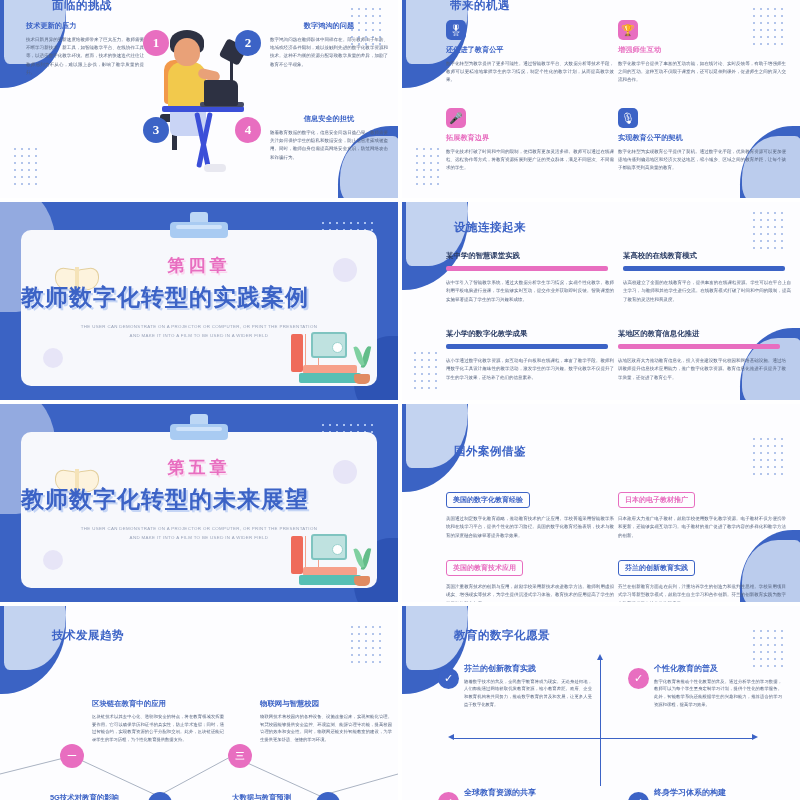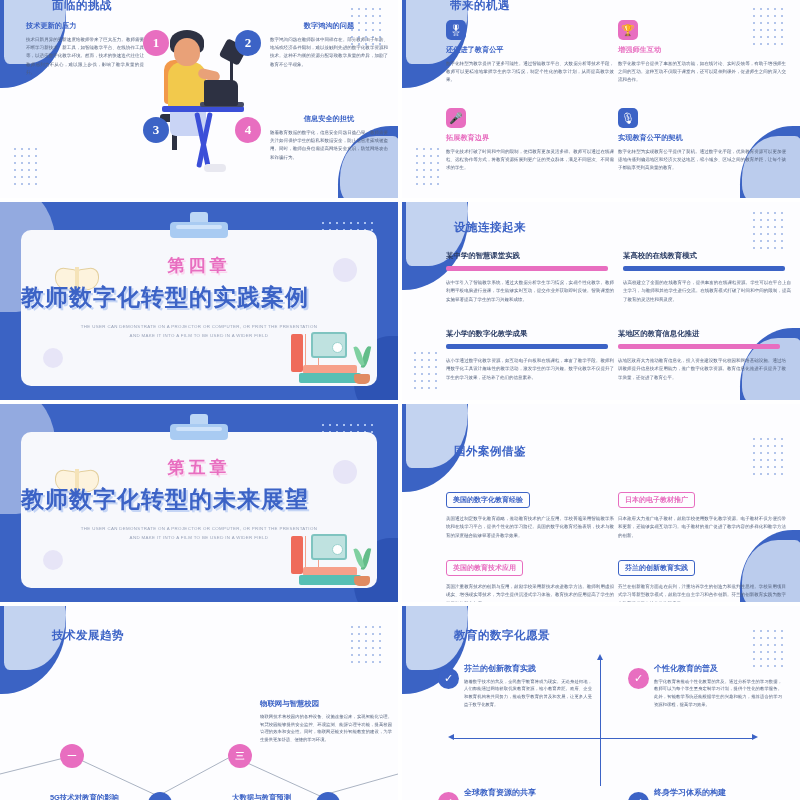--- a/index.html
+++ b/index.html
@@ -701,20 +701,24 @@
         <i></i>
     </div>
 
     <div class="s-title" style="left:52px; top:22px;">技术发展趋势</div>
 
     <svg class="zig" viewBox="0 0 398 198">
       <polyline points="0,168 72,150 158,190 232,150 320,190 398,168" fill="none" stroke="#aab3c2" stroke-width="1"></polyline>
     </svg>
 
     <div class="tnode pink" style="left:60px; top:138px;">一</div>
+    <div class="tblk" style="left:92px; top:94px;">
+      <div class="h3">区块链在教育中的应用</div>
+      <div class="body">区块链技术以其去中心化、透明和安全的特点，将在教育领域发挥重要作用。它可以确保学历和证书的真实性，防止学术造假；同时，通过智能合约，实现教育资源的公平分配和交易。此外，区块链还能记录学生的学习历程，为个性化教育提供数据支持。</div>
+    </div>
 
     <div class="tnode pink" style="left:228px; top:138px;">三</div>
     <div class="tblk" style="left:260px; top:94px;">
       <div class="h3">物联网与智慧校园</div>
       <div class="body">物联网技术将校园内的各种设备、设施连接起来，实现智能化管理。智慧校园能够提供安全监控、环境监测、能源管理等功能，提高校园管理的效率和安全性。同时，物联网还能支持智能教室的建设，为学生提供更加舒适、便捷的学习环境。</div>
     </div>
 
     <div class="tnode blue" style="left:148px; top:186px;">二</div>
     <div class="tblk" style="left:50px; top:188px;">
       <div class="h3">5G技术对教育的影响</div>

